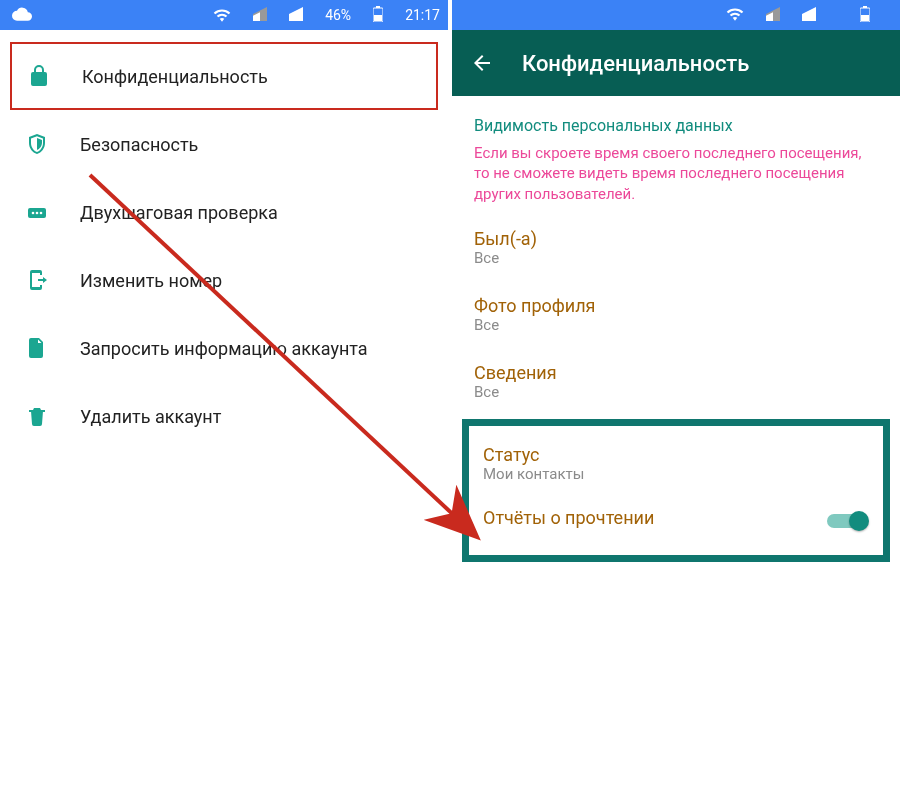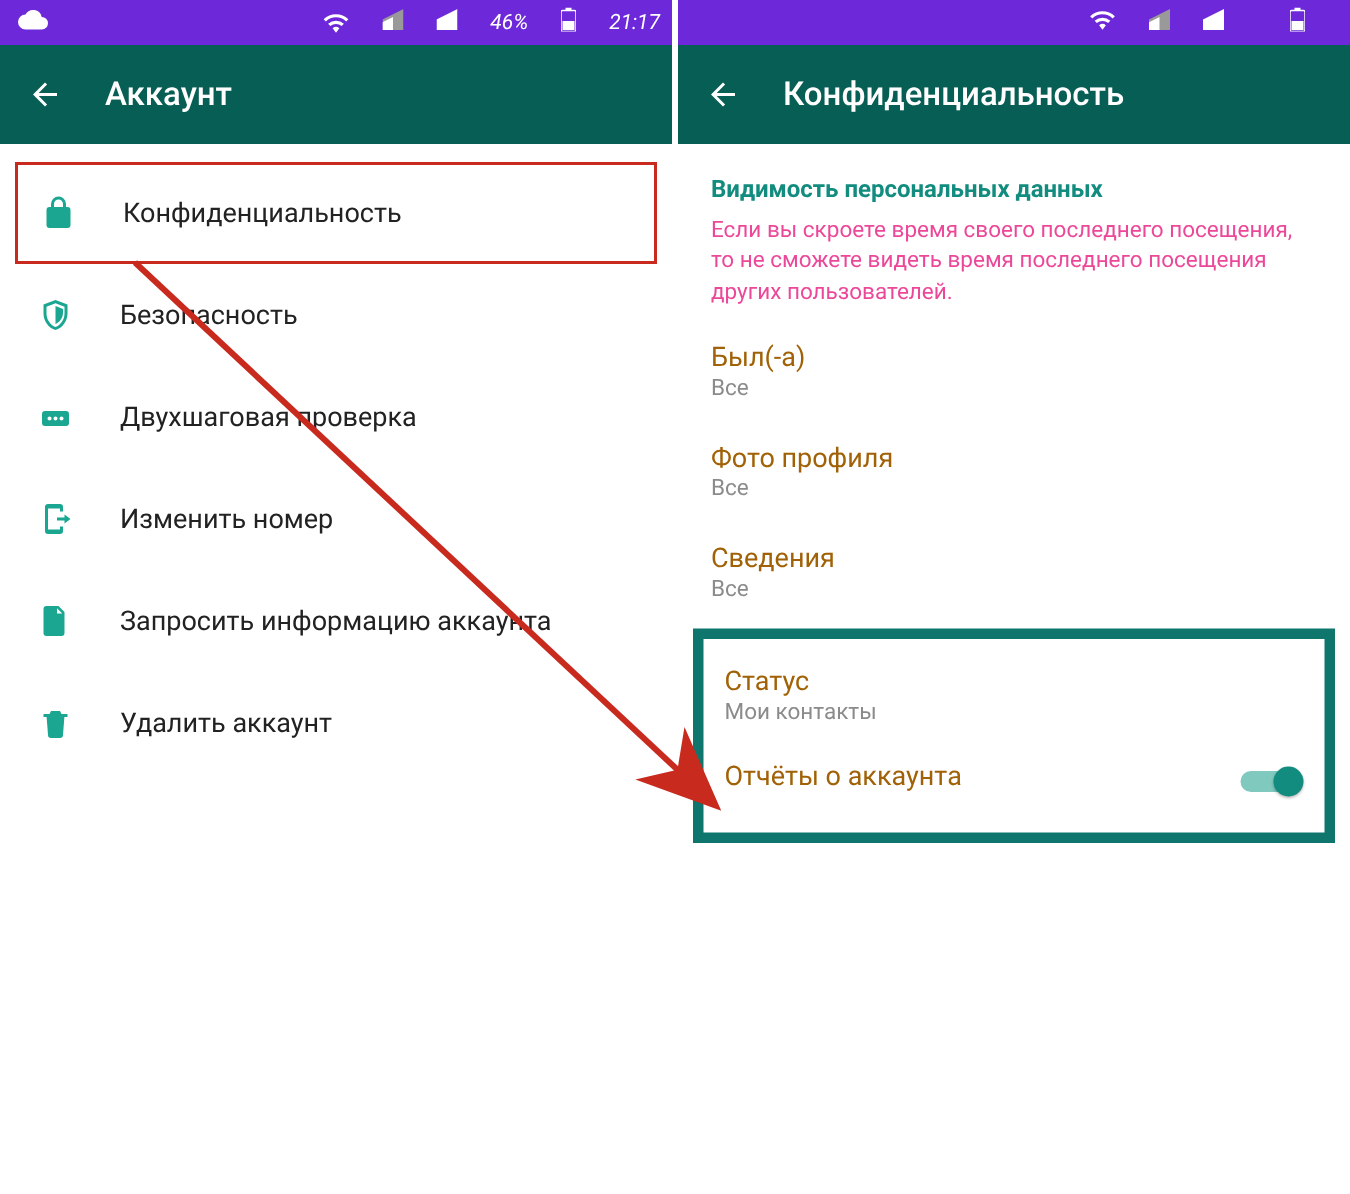--- a/index.html
+++ b/index.html
@@ -18,30 +18,29 @@
   }
   .phone {
     flex: 1;
     display: flex;
     flex-direction: column;
     background: #fff;
     position: relative;
   }
   .phone.left { margin-right: 4px; }
   .statusbar {
-    background: #6d28d9;
+    background: #3b82f6;
     height: 30px;
     display: flex;
     justify-content: flex-end;
     align-items: center;
     color: #fff;
     font-size: 14px;
     padding: 0 8px;
     gap: 22px;
-    font-style: italic;
   }
   .status-icons { display: flex; align-items: center; gap: 6px; }
   .cloud-icon {
     margin-right: auto;
     margin-left: 4px;
   }
   .appbar {
     background: #075e54;
     height: 66px;
     display: flex;
@@ -83,21 +82,21 @@
   }
   .item-icon svg { width: 24px; height: 24px; fill: #1ba691; }
   .item-label {
     font-size: 18px;
     color: #222;
   }
   
   .section-header {
     color: #128c7e;
     font-size: 16px;
-    font-weight: 700;
+    font-weight: 400;
     padding: 20px 22px 8px 22px;
   }
   .section-desc {
     color: #ec4899;
     font-size: 15px;
     line-height: 1.35;
     padding: 0 22px 10px 22px;
   }
   .setting {
     padding: 14px 22px;
@@ -191,119 +190,111 @@
       <span>46%</span>
       <span>
         <svg width="10" height="16" viewBox="0 0 10 16">
             <rect x="0" y="2" width="10" height="14" rx="1" fill="none" stroke="#fff" stroke-width="1"></rect>
             <rect x="3" y="0" width="4" height="2" fill="#fff"></rect>
             <rect x="1" y="9" width="8" height="6" fill="#fff"></rect>
           </svg>
       </span>
       <span>21:17</span>
     </div>
+    <div class="content">
+      <div class="list">
+        <div class="list-item highlighted">
+          <span class="item-icon">
+            <svg viewBox="0 0 24 24">
+                <path d="M18 8h-1V6a5 5 0 00-10 0v2H6a2 2 0 00-2 2v10a2 2 0 002 2h12a2 2 0 002-2V10a2 2 0 00-2-2zM9 6a3 3 0 016 0v2H9z"></path>
+              </svg>
+          </span>
+          <span class="item-label">Конфиденциальность</span>
+        </div>
+        <div class="list-item">
+          <span class="item-icon">
+            <svg viewBox="0 0 24 24">
+                <path d="M12 2L4 5v6c0 5 3.4 9.7 8 11 4.6-1.3 8-6 8-11V5l-8-3zm0 2.2l6 2.3v4.5c0 4-2.6 7.8-6 9-3.4-1.2-6-5-6-9V6.5l6-2.3zM12 6v12c2.6-1 5-4 5-7.5V8l-5-2z"></path>
+              </svg>
+          </span>
+          <span class="item-label">Безопасность</span>
+        </div>
+        <div class="list-item">
+          <span class="item-icon">
+            <svg viewBox="0 0 24 24">
+                <rect x="3" y="8" width="18" height="10" rx="2"></rect>
+                <circle cx="8" cy="13" r="1.3" fill="#fff"></circle>
+                <circle cx="12" cy="13" r="1.3" fill="#fff"></circle>
+                <circle cx="16" cy="13" r="1.3" fill="#fff"></circle>
+              </svg>
+          </span>
+          <span class="item-label">Двухшаговая проверка</span>
+        </div>
+        <div class="list-item">
+          <span class="item-icon">
+            <svg viewBox="0 0 24 24">
+                <path d="M7 2h8a2 2 0 012 2v3h-2V5H7v14h8v-2h2v3a2 2 0 01-2 2H7a2 2 0 01-2-2V4a2 2 0 012-2zm11 7l4 3-4 3v-2h-5v-2h5z"></path>
+              </svg>
+          </span>
+          <span class="item-label">Изменить номер</span>
+        </div>
+        <div class="list-item">
+          <span class="item-icon">
+            <svg viewBox="0 0 24 24">
+                <path d="M6 2h8l4 4v14a2 2 0 01-2 2H6a2 2 0 01-2-2V4a2 2 0 012-2zm7 1.5V7h3.5zM8 11h8v2H8zm0 4h8v2H8z"></path>
+              </svg>
+          </span>
+          <span class="item-label">Запросить информацию аккаунта</span>
+        </div>
+        <div class="list-item">
+          <span class="item-icon">
+            <svg viewBox="0 0 24 24">
+                <path d="M6 7h12l-1 13a2 2 0 01-2 2H9a2 2 0 01-2-2zM9 4h6l1 2h4v2H4V6h4z"></path>
+              </svg>
+          </span>
+          <span class="item-label">Удалить аккаунт</span>
+        </div>
+      </div>
+    </div>
+  </div>
+
+  <div class="phone right">
+    <div class="statusbar">
+      <span>
+        <svg width="18" height="14" viewBox="0 0 24 18">
+            <path fill="#fff" d="M12 18l-3-4a5 5 0 016 0zm-7-8a11 11 0 0114 0l-2 2a8 8 0 00-10 0zM1 6a16 16 0 0122 0l-2 2a13 13 0 00-18 0z"></path>
+          </svg>
+      </span>
+      <span>
+        <svg width="14" height="14" viewBox="0 0 16 16">
+            <path fill="#999" d="M0 16V8l16-8v16z"></path>
+            <path fill="#fff" d="M0 16V10l8-4v10z"></path>
+          </svg>
+      </span>
+      <span>
+        <svg width="14" height="14" viewBox="0 0 16 16">
+            <path fill="#fff" d="M0 16V8l16-8v16z"></path>
+          </svg>
+      </span>
+      <span></span>
+      <span>
+        <svg width="10" height="16" viewBox="0 0 10 16">
+            <rect x="0" y="2" width="10" height="14" rx="1" fill="none" stroke="#fff" stroke-width="1"></rect>
+            <rect x="3" y="0" width="4" height="2" fill="#fff"></rect>
+            <rect x="1" y="9" width="8" height="6" fill="#fff"></rect>
+          </svg>
+      </span>
+      <span></span>
+    </div>
     <div class="appbar">
       <div class="back-arrow">
         <svg viewBox="0 0 24 24" width="24" height="24">
             <path fill="#fff" d="M20 11H7.8l5.6-5.6L12 4l-8 8 8 8 1.4-1.4L7.8 13H20z"></path>
           </svg>
       </div>
-      <div class="appbar-title">Аккаунт</div>
-    </div>
-    <div class="content">
-      <div class="list">
-        <div class="list-item highlighted">
-          <span class="item-icon">
-            <svg viewBox="0 0 24 24">
-                <path d="M18 8h-1V6a5 5 0 00-10 0v2H6a2 2 0 00-2 2v10a2 2 0 002 2h12a2 2 0 002-2V10a2 2 0 00-2-2zM9 6a3 3 0 016 0v2H9z"></path>
-              </svg>
-          </span>
-          <span class="item-label">Конфиденциальность</span>
-        </div>
-        <div class="list-item">
-          <span class="item-icon">
-            <svg viewBox="0 0 24 24">
-                <path d="M12 2L4 5v6c0 5 3.4 9.7 8 11 4.6-1.3 8-6 8-11V5l-8-3zm0 2.2l6 2.3v4.5c0 4-2.6 7.8-6 9-3.4-1.2-6-5-6-9V6.5l6-2.3zM12 6v12c2.6-1 5-4 5-7.5V8l-5-2z"></path>
-              </svg>
-          </span>
-          <span class="item-label">Безопасность</span>
-        </div>
-        <div class="list-item">
-          <span class="item-icon">
-            <svg viewBox="0 0 24 24">
-                <rect x="3" y="8" width="18" height="10" rx="2"></rect>
-                <circle cx="8" cy="13" r="1.3" fill="#fff"></circle>
-                <circle cx="12" cy="13" r="1.3" fill="#fff"></circle>
-                <circle cx="16" cy="13" r="1.3" fill="#fff"></circle>
-              </svg>
-          </span>
-          <span class="item-label">Двухшаговая проверка</span>
-        </div>
-        <div class="list-item">
-          <span class="item-icon">
-            <svg viewBox="0 0 24 24">
-                <path d="M7 2h8a2 2 0 012 2v3h-2V5H7v14h8v-2h2v3a2 2 0 01-2 2H7a2 2 0 01-2-2V4a2 2 0 012-2zm11 7l4 3-4 3v-2h-5v-2h5z"></path>
-              </svg>
-          </span>
-          <span class="item-label">Изменить номер</span>
-        </div>
-        <div class="list-item">
-          <span class="item-icon">
-            <svg viewBox="0 0 24 24">
-                <path d="M6 2h8l4 4v14a2 2 0 01-2 2H6a2 2 0 01-2-2V4a2 2 0 012-2zm7 1.5V7h3.5zM8 11h8v2H8zm0 4h8v2H8z"></path>
-              </svg>
-          </span>
-          <span class="item-label">Запросить информацию аккаунта</span>
-        </div>
-        <div class="list-item">
-          <span class="item-icon">
-            <svg viewBox="0 0 24 24">
-                <path d="M6 7h12l-1 13a2 2 0 01-2 2H9a2 2 0 01-2-2zM9 4h6l1 2h4v2H4V6h4z"></path>
-              </svg>
-          </span>
-          <span class="item-label">Удалить аккаунт</span>
-        </div>
-      </div>
-    </div>
-  </div>
-
-  <div class="phone right">
-    <div class="statusbar">
-      <span>
-        <svg width="18" height="14" viewBox="0 0 24 18">
-            <path fill="#fff" d="M12 18l-3-4a5 5 0 016 0zm-7-8a11 11 0 0114 0l-2 2a8 8 0 00-10 0zM1 6a16 16 0 0122 0l-2 2a13 13 0 00-18 0z"></path>
-          </svg>
-      </span>
-      <span>
-        <svg width="14" height="14" viewBox="0 0 16 16">
-            <path fill="#999" d="M0 16V8l16-8v16z"></path>
-            <path fill="#fff" d="M0 16V10l8-4v10z"></path>
-          </svg>
-      </span>
-      <span>
-        <svg width="14" height="14" viewBox="0 0 16 16">
-            <path fill="#fff" d="M0 16V8l16-8v16z"></path>
-          </svg>
-      </span>
-      <span></span>
-      <span>
-        <svg width="10" height="16" viewBox="0 0 10 16">
-            <rect x="0" y="2" width="10" height="14" rx="1" fill="none" stroke="#fff" stroke-width="1"></rect>
-            <rect x="3" y="0" width="4" height="2" fill="#fff"></rect>
-            <rect x="1" y="9" width="8" height="6" fill="#fff"></rect>
-          </svg>
-      </span>
-      <span></span>
-    </div>
-    <div class="appbar">
-      <div class="back-arrow">
-        <svg viewBox="0 0 24 24" width="24" height="24">
-            <path fill="#fff" d="M20 11H7.8l5.6-5.6L12 4l-8 8 8 8 1.4-1.4L7.8 13H20z"></path>
-          </svg>
-      </div>
       <div class="appbar-title">Конфиденциальность</div>
     </div>
     <div class="content">
       <div class="section-header">Видимость персональных данных</div>
       <div class="section-desc">Если вы скроете время своего последнего посещения, то не сможете видеть время последнего посещения других пользователей.</div>
 
       <div class="setting">
         <div class="setting-title">Был(-а)</div>
         <div class="setting-value">Все</div>
       </div>
@@ -316,21 +307,21 @@
         <div class="setting-value">Все</div>
       </div>
 
       <div class="highlight-box">
         <div class="setting">
           <div class="setting-title">Статус</div>
           <div class="setting-value">Мои контакты</div>
         </div>
         <div class="toggle-row">
           <div class="toggle-text">
-            <div class="setting-title">Отчёты о аккаунта</div>
+            <div class="setting-title">Отчёты о прочтении</div>
           </div>
           <div class="switch">
             <div class="switch-track"></div>
             <div class="switch-thumb"></div>
           </div>
         </div>
       </div>
     </div>
   </div>
 </div>

